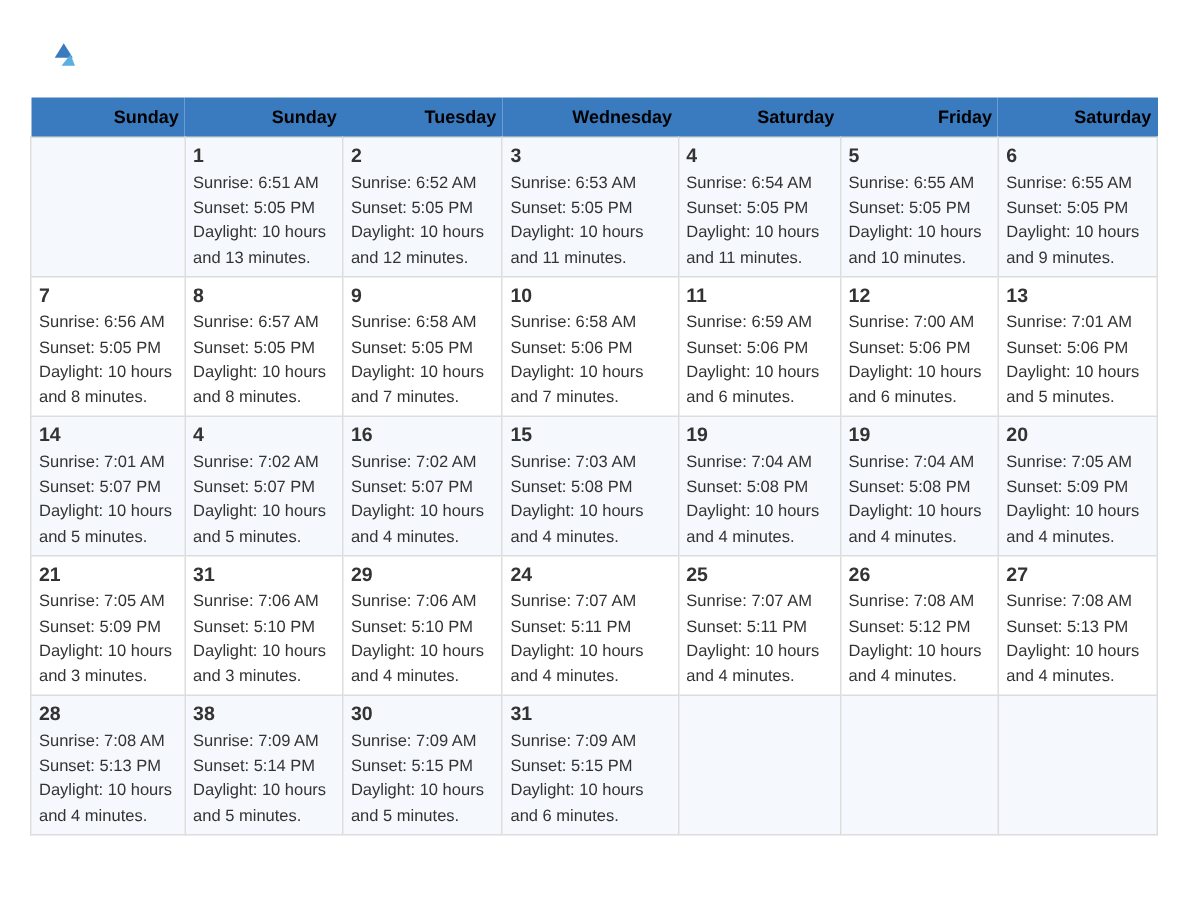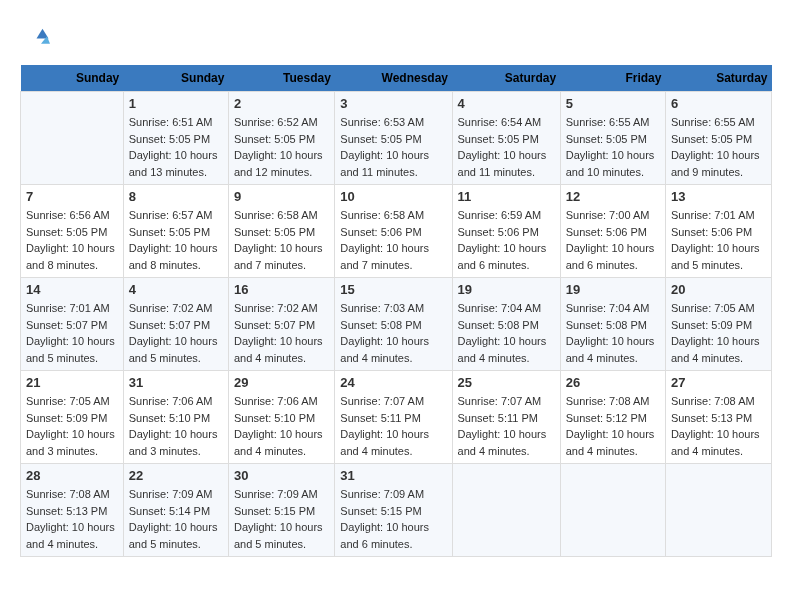--- a/index.html
+++ b/index.html
@@ -293,21 +293,21 @@
         </td>
       </tr>
       <tr>
         <td>
           <span class="day-num">28</span>
         <div class="day-info">
           Sunrise: 7:08 AM<br>Sunset: 5:13 PM<br>Daylight: 10 hours and 4 minutes.
         </div>
         </td>
         <td>
-          <span class="day-num">22</span>
+          <span class="day-num">38</span>
         <div class="day-info">
           Sunrise: 7:09 AM<br>Sunset: 5:14 PM<br>Daylight: 10 hours and 5 minutes.
         </div>
         </td>
         <td>
           <span class="day-num">30</span>
         <div class="day-info">
           Sunrise: 7:09 AM<br>Sunset: 5:15 PM<br>Daylight: 10 hours and 5 minutes.
         </div>
         </td>

